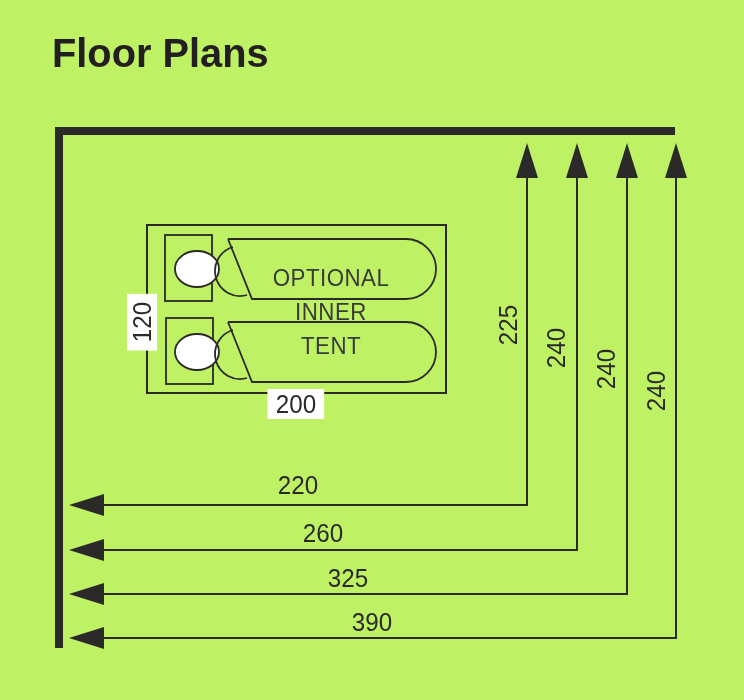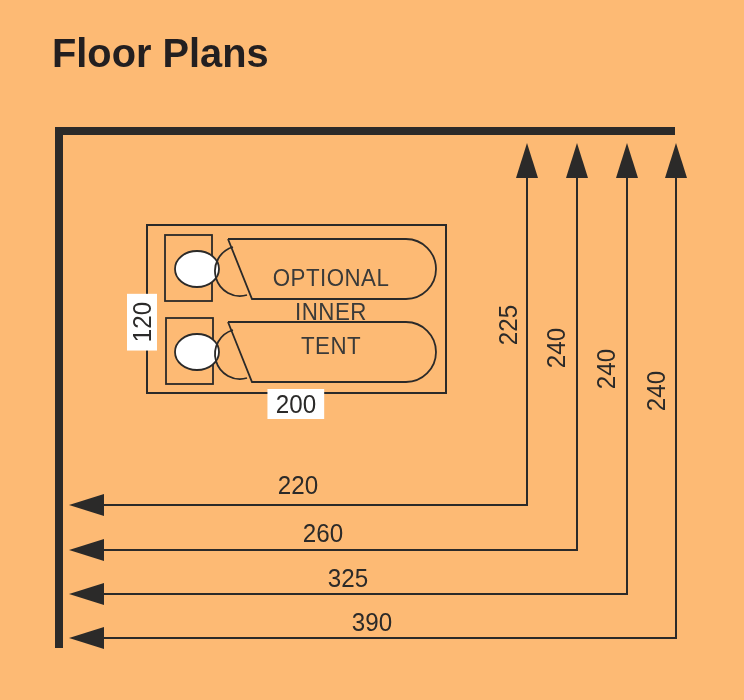--- a/index.html
+++ b/index.html
@@ -1,20 +1,20 @@
 <!DOCTYPE html>
 <html><head>
 <meta charset="utf-8">
 <style>
   html, body { margin: 0; padding: 0; background: #ffffff; }
   .canvas {
     position: relative;
     width: 744px;
     height: 700px;
-    background: #fdba74;
+    background: #bef264;
     overflow: hidden;
     font-family: "Liberation Sans", sans-serif;
   }
   .page-title {
     position: absolute;
     left: 52px;
     top: 30px;
     margin: 0;
     font-size: 41px;
     font-weight: 700;

